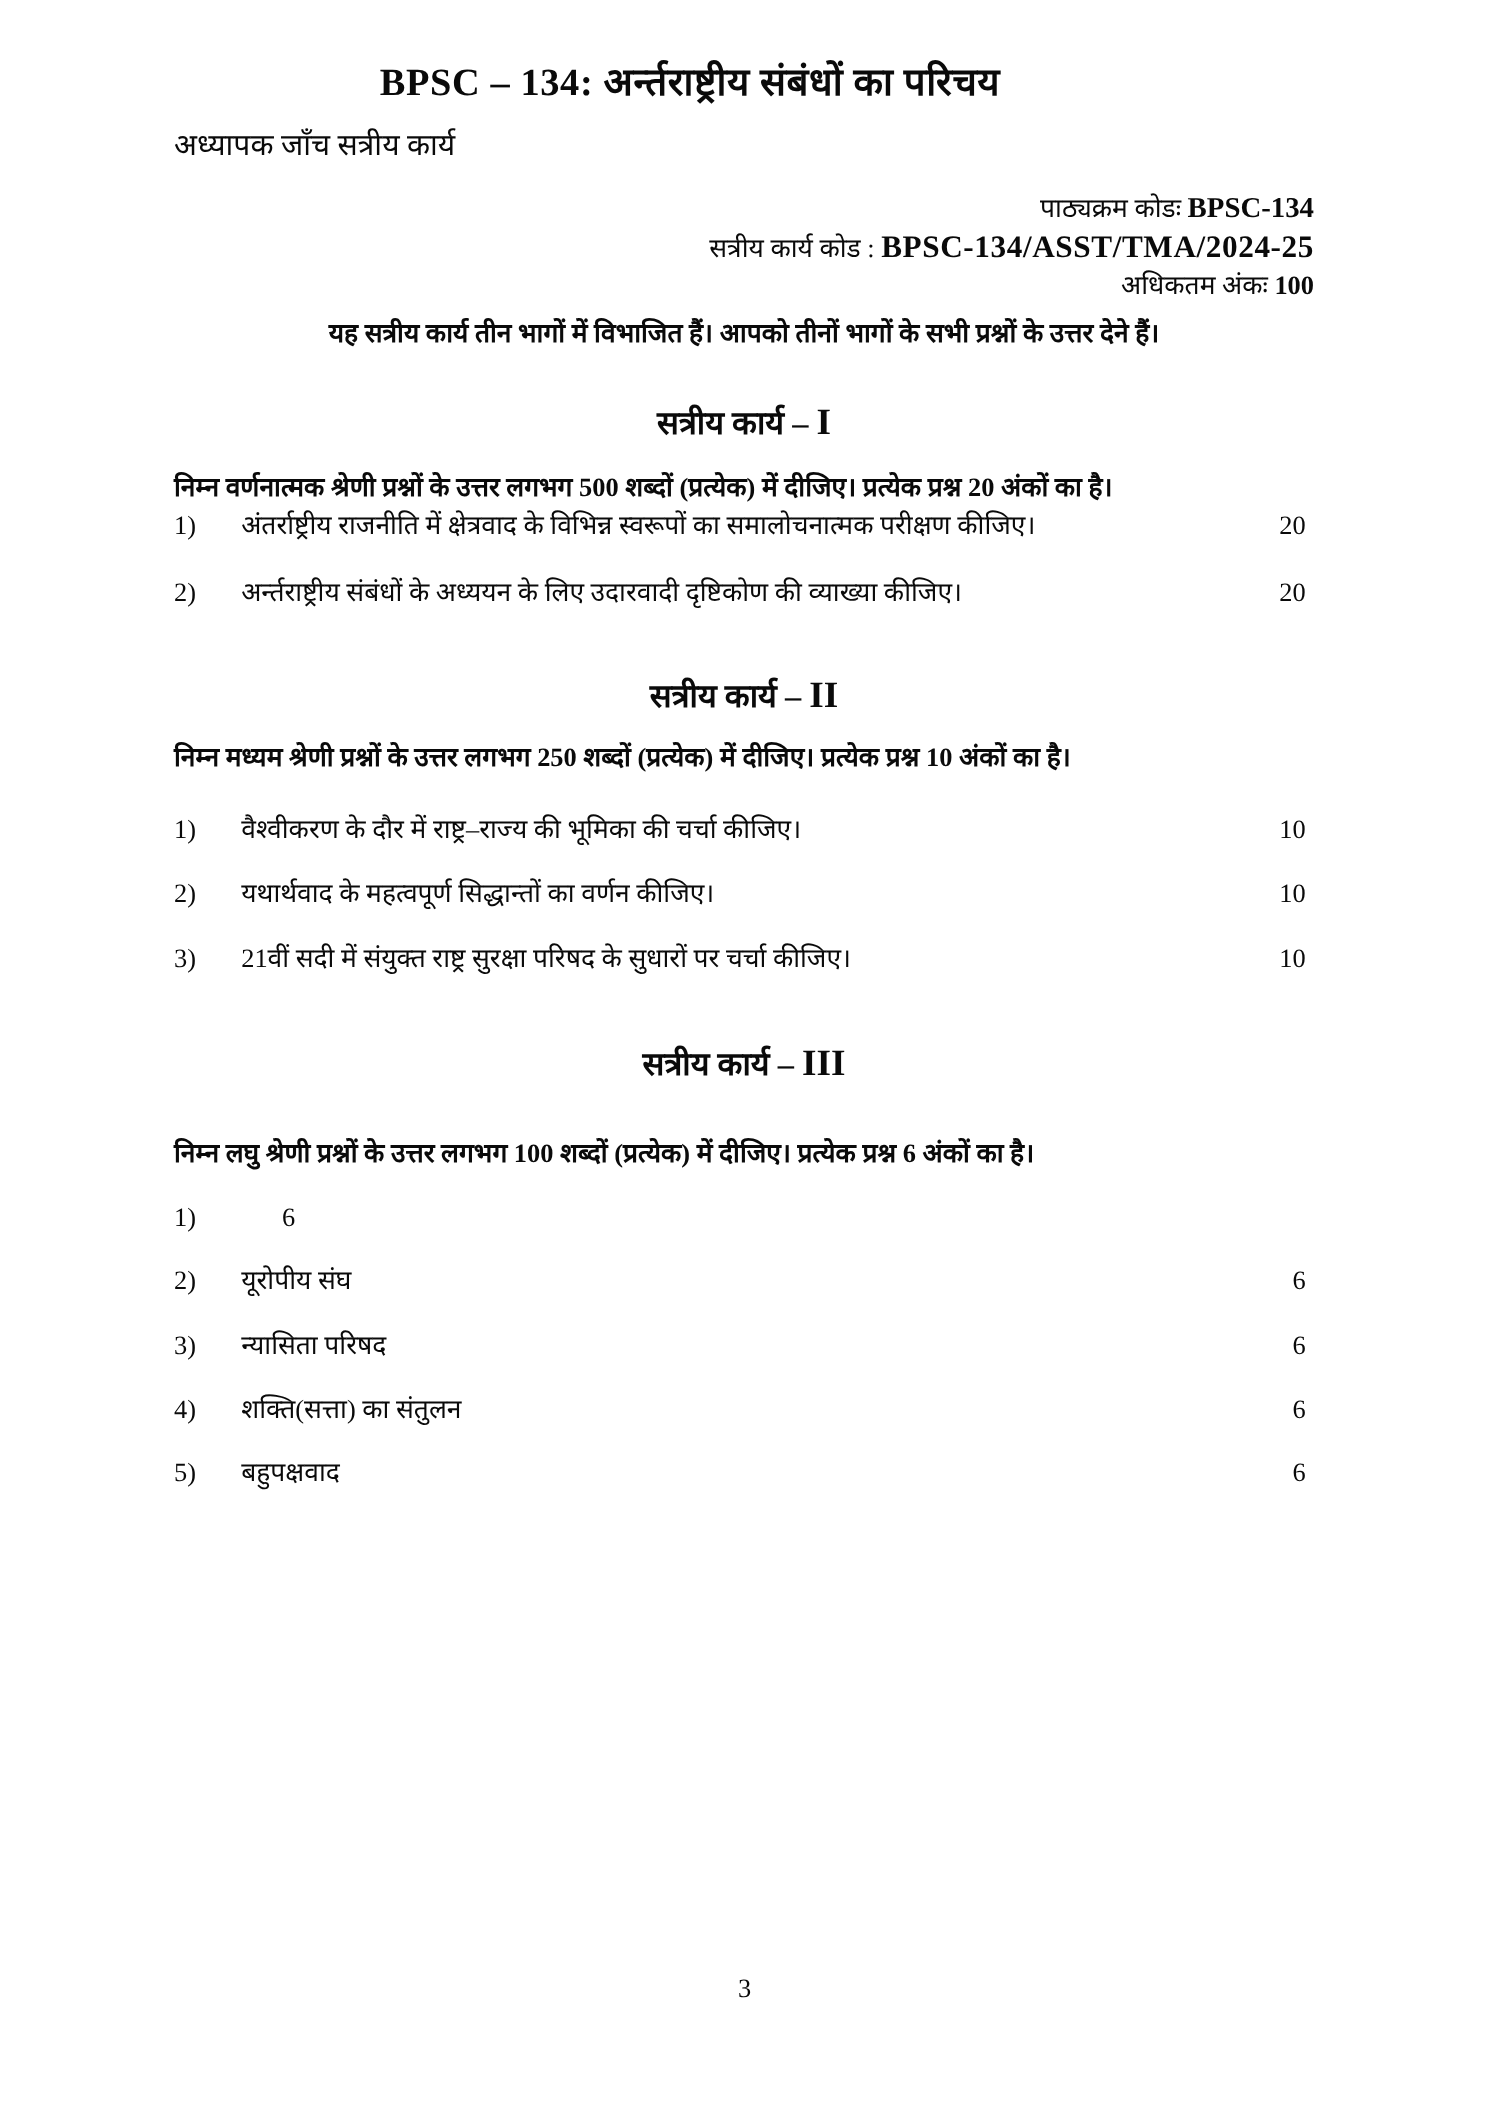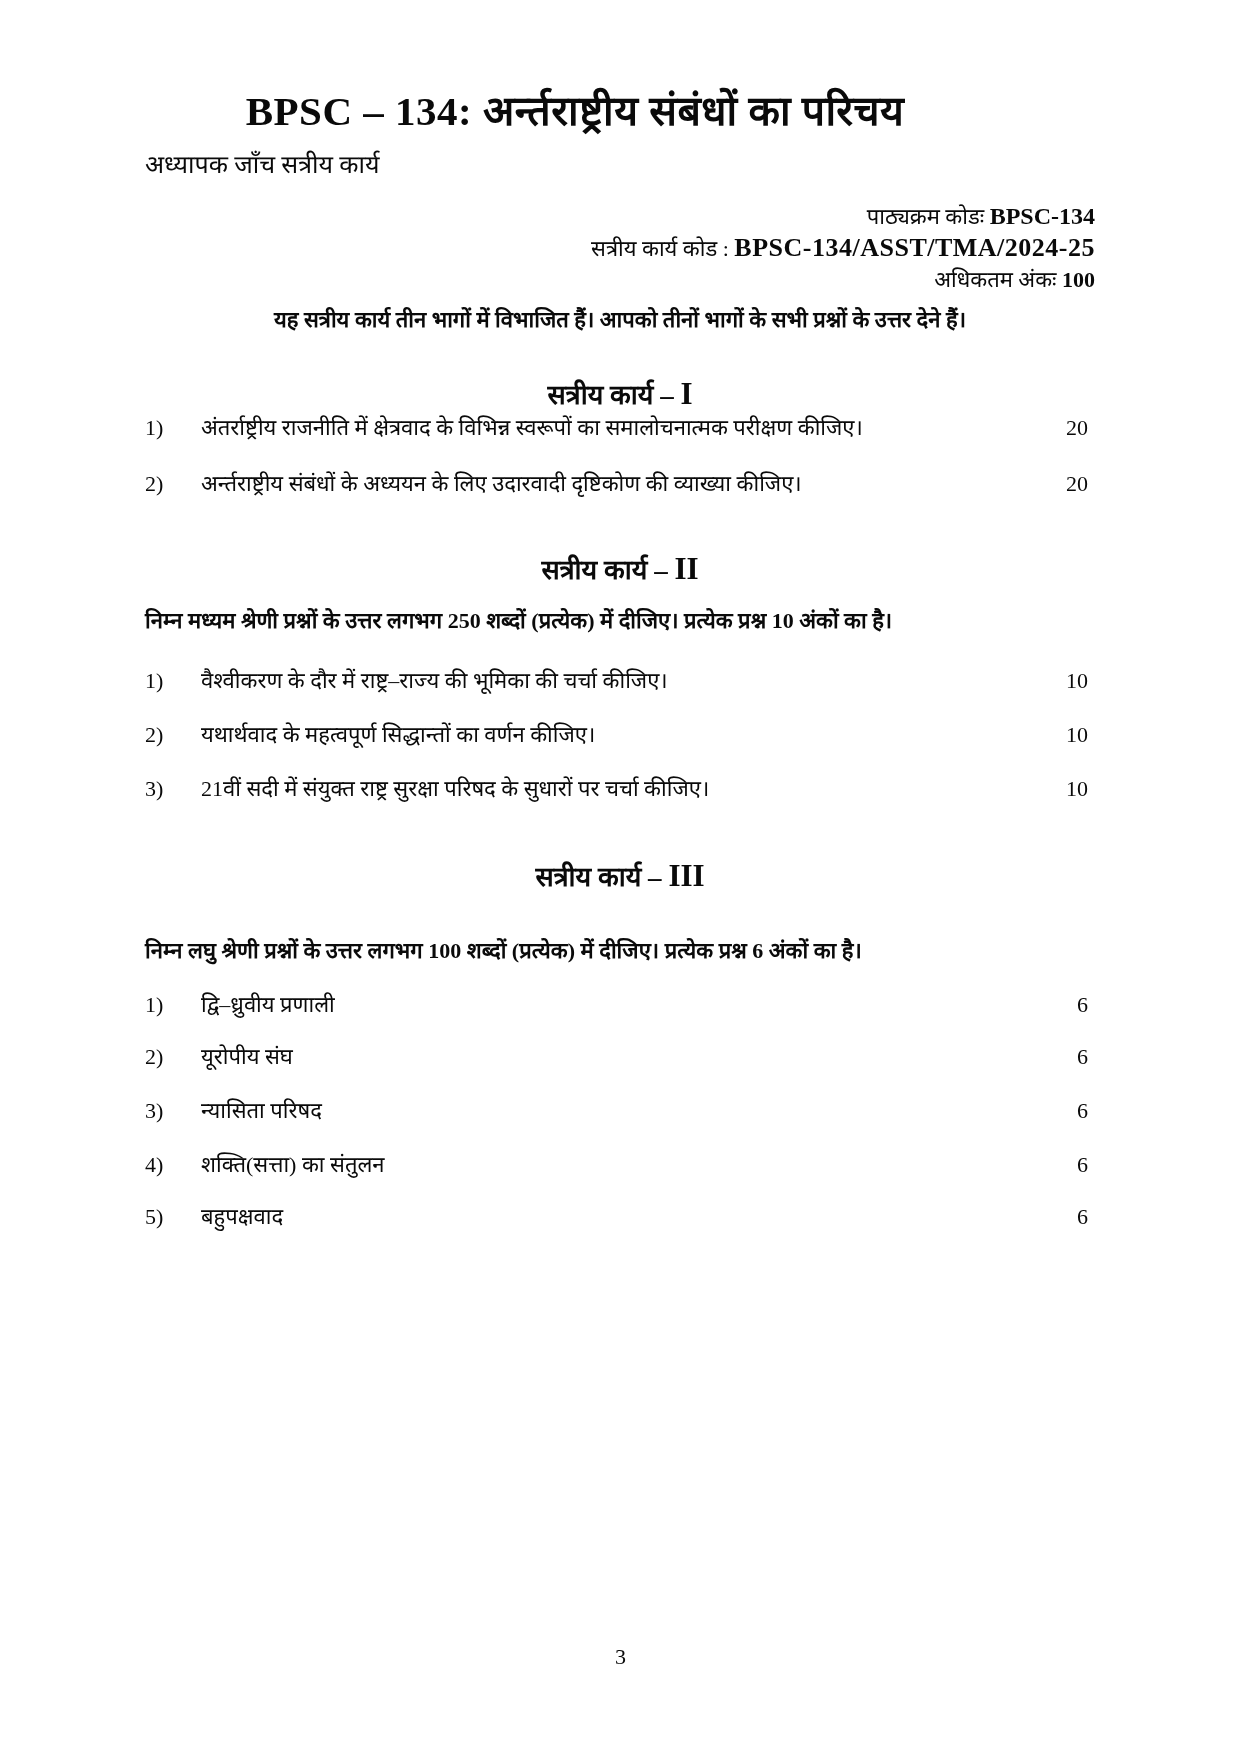--- a/index.html
+++ b/index.html
@@ -16,24 +16,24 @@
     overflow: hidden;
   }
   .content {
     position: absolute;
     left: 145px;
     top: 0;
     width: 950px;
   }
   
   .title {
-    margin-top: 88px;
+    margin-top: 45px;
     text-align: center;
     padding-right: 90px;
-    font-size: 41px;
+    font-size: 32px;
     line-height: 46px;
     font-weight: bold;
     letter-spacing: 0.5px;
     white-space: nowrap;
   }
   .title .latin { font-family: "Liberation Serif", serif; }
   .subtitle {
     margin-top: 14px;
     padding-right: 90px;
     font-size: 25px;
@@ -118,20 +118,21 @@
     <div class="meta">
       <div class="meta-line"><span class="label">पाठ्यक्रम कोडः</span> <span class="val-course">BPSC-134</span></div>
       <div class="meta-line"><span class="label">सत्रीय कार्य कोड :</span> <span class="val-assign">BPSC-134/ASST/TMA/2024-25</span></div>
       <div class="meta-line"><span class="label">अधिकतम अंकः</span> <span class="val-marks">100</span></div>
     </div>
 
     <div class="intro">यह सत्रीय कार्य तीन भागों में विभाजित हैं। आपको तीनों भागों के सभी प्रश्नों के उत्तर देने हैं।</div>
 
     <div class="section-heading sh-1"><span>सत्रीय कार्य –</span> <span class="numeral">I</span></div>
 
+    <div class="instruction in-1">निम्न वर्णनात्मक श्रेणी प्रश्नों के उत्तर लगभग 500 शब्दों (प्रत्येक) में दीजिए। प्रत्येक प्रश्न 20 अंकों का है।</div>
 
     <div class="q qm-0">
       <span class="qnum">1)</span>
       <span class="qtext">अंतर्राष्ट्रीय राजनीति में क्षेत्रवाद के विभिन्न स्वरूपों का समालोचनात्मक परीक्षण कीजिए।</span>
       <span class="qmarks">20</span>
     </div>
     <div class="q qm-26">
       <span class="qnum">2)</span>
       <span class="qtext">अर्न्तराष्ट्रीय संबंधों के अध्ययन के लिए उदारवादी दृष्टिकोण की व्याख्या कीजिए।</span>
       <span class="qmarks">20</span>
@@ -156,21 +157,20 @@
       <span class="qtext">21वीं सदी में संयुक्त राष्ट्र सुरक्षा परिषद के सुधारों पर चर्चा कीजिए।</span>
       <span class="qmarks">10</span>
     </div>
 
     <div class="section-heading sh-3"><span>सत्रीय कार्य –</span> <span class="numeral">III</span></div>
 
     <div class="instruction in-3">निम्न लघु श्रेणी प्रश्नों के उत्तर लगभग 100 शब्दों (प्रत्येक) में दीजिए। प्रत्येक प्रश्न 6 अंकों का है।</div>
 
     <div class="q qm-22">
       <span class="qnum">1)</span>
-      <span class="qtext">द्वि–ध्रुवीय प्रणाली</span>
       <span class="qmarks">6</span>
     </div>
     <div class="q qm-22">
       <span class="qnum">2)</span>
       <span class="qtext">यूरोपीय संघ</span>
       <span class="qmarks">6</span>
     </div>
     <div class="q qm-24">
       <span class="qnum">3)</span>
       <span class="qtext">न्यासिता परिषद</span>

